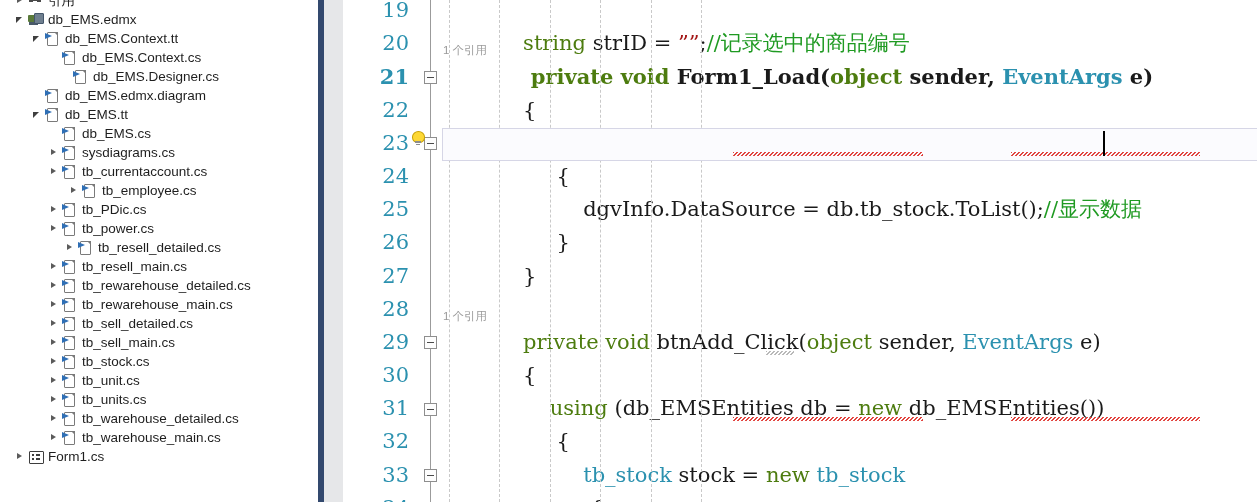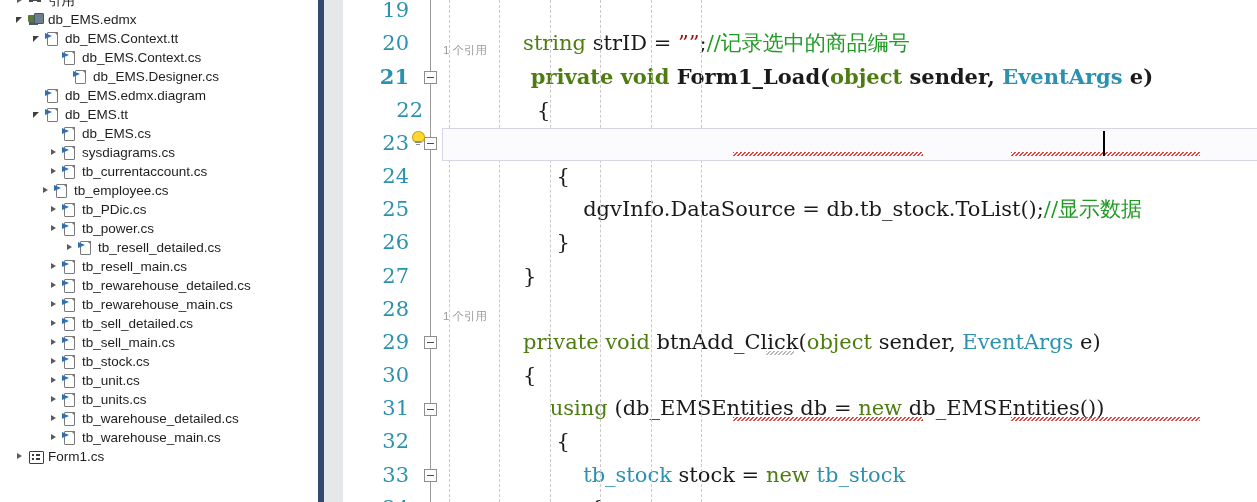--- a/index.html
+++ b/index.html
@@ -266,21 +266,21 @@
           </span>
           <span class="label">sysdiagrams.cs</span>
         </div>
         <div class="node" style="padding-left: 48px;">
           <span class="expander closed"></span>
           <span class="ico ico-file">
             <i class="corner"></i>
           </span>
           <span class="label">tb_currentaccount.cs</span>
         </div>
-        <div class="node" style="padding-left: 40px;">
+        <div class="node" style="padding-left: 68px;">
           <span class="expander closed"></span>
           <span class="ico ico-file">
             <i class="corner"></i>
           </span>
           <span class="label">tb_employee.cs</span>
         </div>
         <div class="node" style="padding-left: 48px;">
           <span class="expander closed"></span>
           <span class="ico ico-file">
             <i class="corner"></i>
@@ -395,21 +395,21 @@
           <div class="codetext"></div>
         </div>
         <div class="cline" style="height: 33.2px;">
           <div class="lnum">20</div>
           <div class="codetext"><span class="plain">            </span><span class="kw">string</span><span class="plain"> strID = </span><span class="str">””</span><span class="plain">;</span><span class="cmt">//记录选中的商品编号</span></div>
         </div>
         <div class="cline" style="height: 33.2px; font-weight: bold;">
           <div class="lnum">21</div>
           <div class="codetext"><span class="plain">            </span><span class="kw">private</span><span class="plain"> </span><span class="kw">void</span><span class="plain"> Form1_Load(</span><span class="kw">object</span><span class="plain"> sender, </span><span class="type">EventArgs</span><span class="plain"> e)</span></div>
         </div>
-        <div class="cline" style="height: 33.2px; margin-left: 14px;">
+        <div class="cline" style="height: 33.2px;">
           <div class="lnum">22</div>
           <div class="codetext"><span class="plain">            {</span></div>
         </div>
         <div class="cline" style="height: 33.2px;">
           <div class="lnum">23</div>
           <div class="codetext"><span class="plain">                </span><span class="kw">using</span><span class="plain"> (db_EMSEntities db = </span><span class="kw">new</span><span class="plain"> db_EMSEntities())</span></div>
         </div>
         <div class="cline" style="height: 33.2px;">
           <div class="lnum">24</div>
           <div class="codetext"><span class="plain">                 {</span></div>

